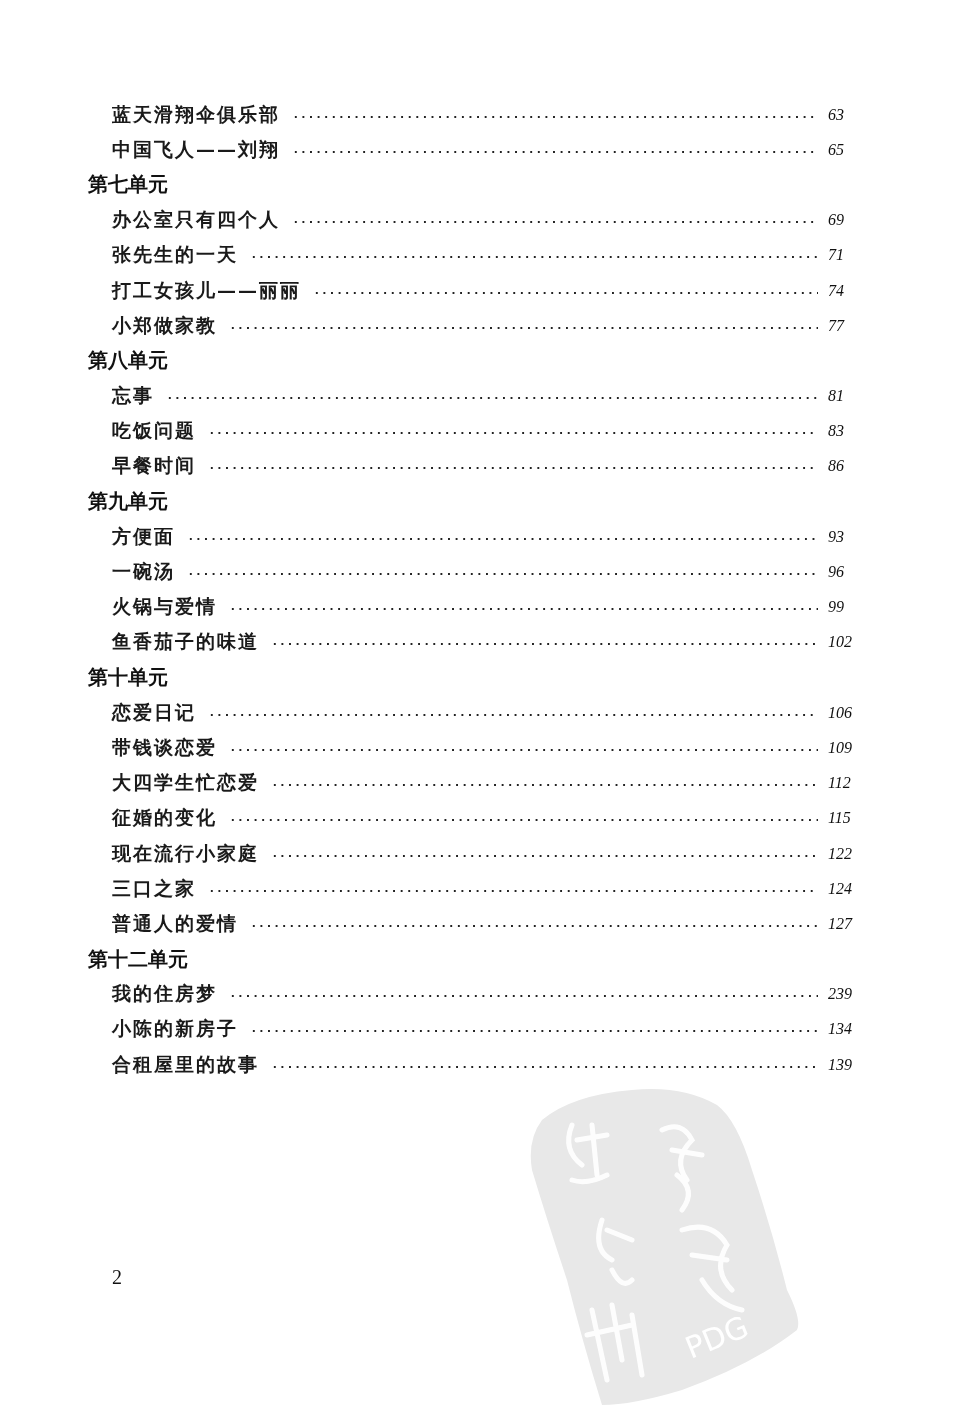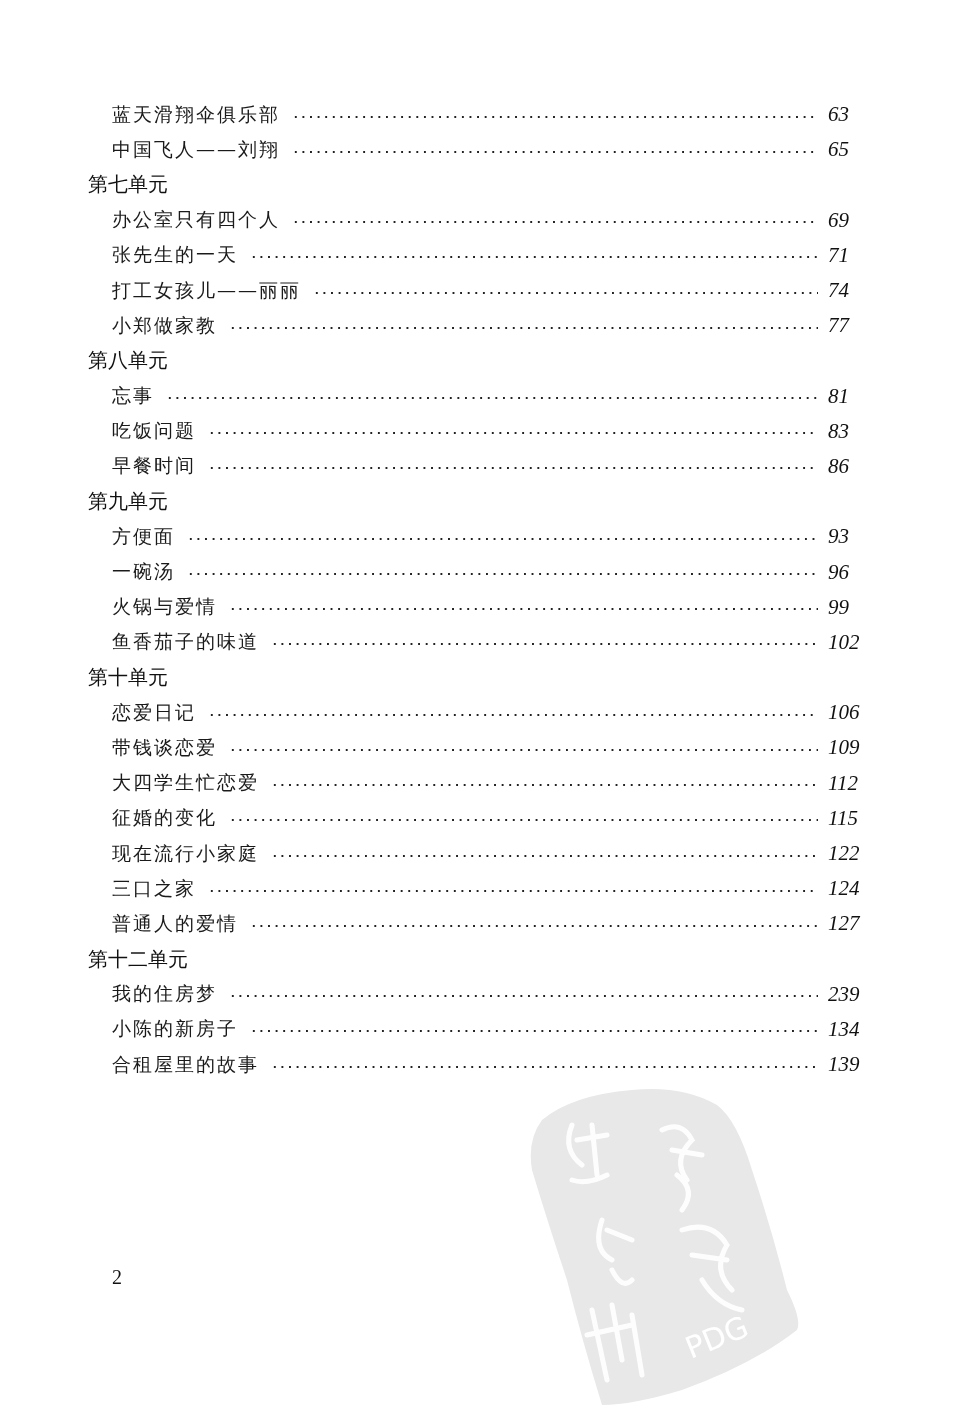--- a/index.html
+++ b/index.html
@@ -28,52 +28,53 @@
     width: 774px;
   }
   .row {
     height: 35.2px;
     display: flex;
     align-items: center;
     position: relative;
   }
   .unit-heading {
     font-family: "DejaVu Sans", "Liberation Sans", sans-serif;
-    font-weight: normal;
+    font-weight: bold;
     font-size: 20px;
     letter-spacing: 0px;
     padding-left: 0;
     color: #111;
   }
   .entry {
     padding-left: 24px;
   }
   .entry-title {
     font-size: 19px;
     letter-spacing: 2px;
     white-space: pre;
     flex: 0 0 auto;
     color: #1a1a1a;
+    font-weight: bold;
   }
   .leader {
     flex: 1 1 auto;
     margin: 0 10px 0 12px;
     height: 4px;
     align-self: center;
     margin-top: 4px;
     background-image: radial-gradient(circle, #222 1.1px, transparent 1.4px);
     background-size: 7.6px 4px;
     background-repeat: repeat-x;
     background-position: left center;
   }
   .page-num {
     flex: 0 0 auto;
     font-family: "Liberation Serif", "DejaVu Serif", serif;
     font-style: italic;
-    font-size: 21px;
+    font-size: 16px;
     min-width: 34px;
     text-align: left;
     color: #111;
   }
   .footer-page {
     position: absolute;
     left: 112px;
     top: 1266px;
     font-family: "Liberation Serif", "DejaVu Serif", serif;
     font-size: 20px;

